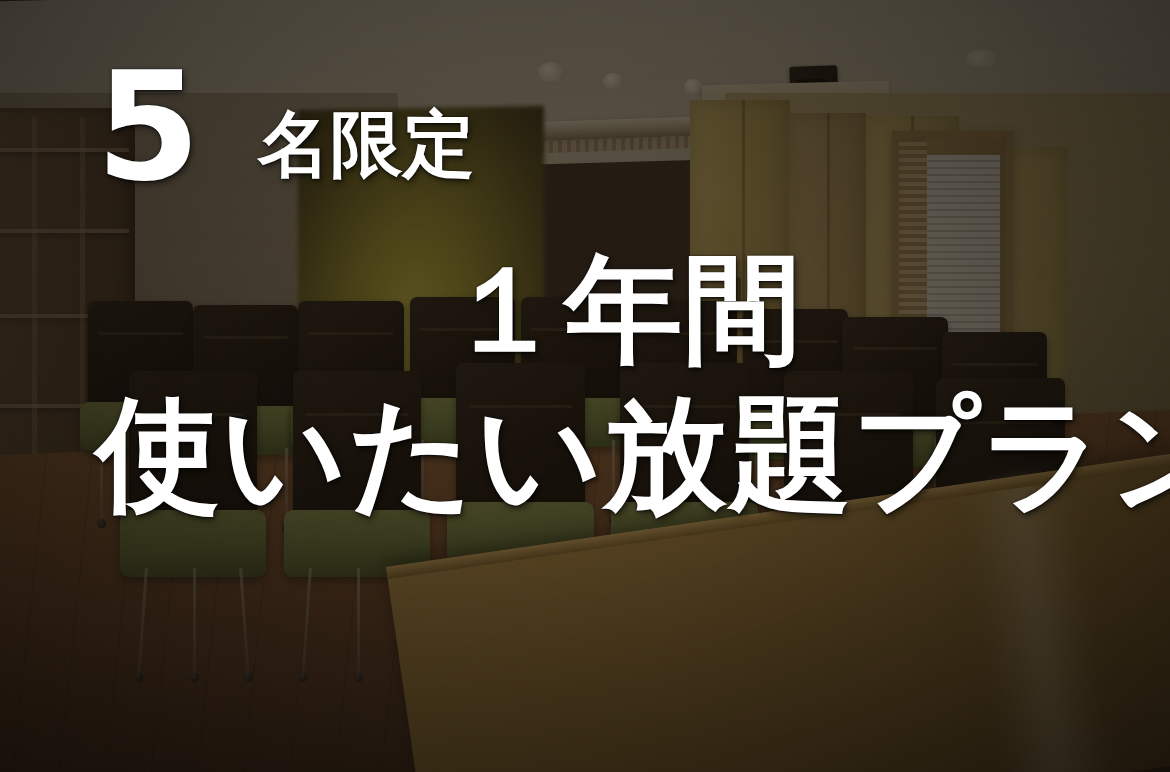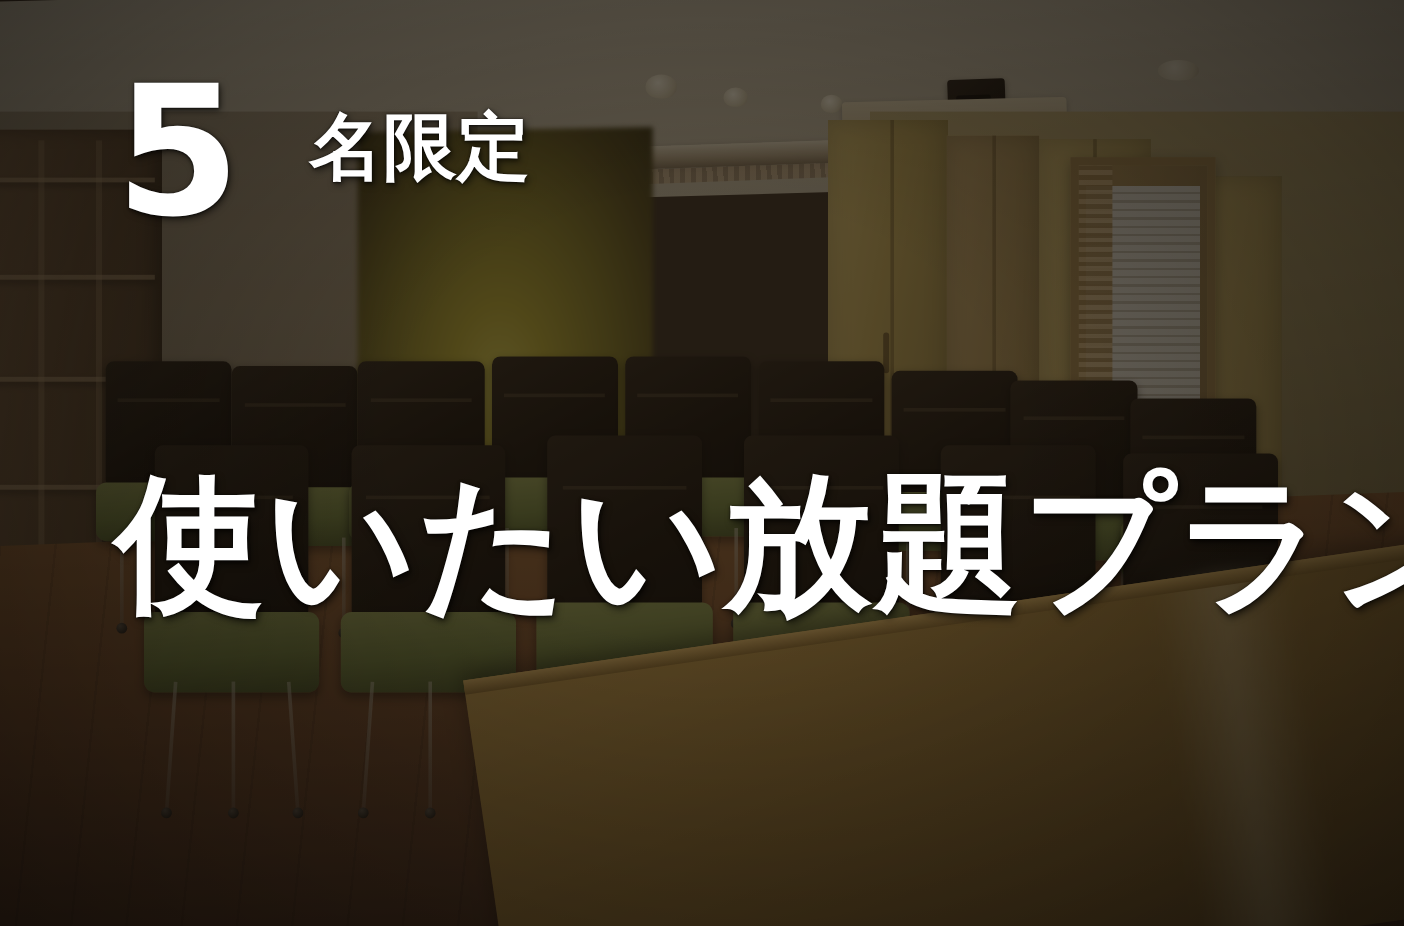--- a/index.html
+++ b/index.html
@@ -340,22 +340,22 @@
        0 1px 2px rgba(0,0,0,.5);
   }
   .line-count-num {
     left: 96px;
     top: 52px;
     font-size: 150px;
     line-height: 1;
   }
   .line-count-label {
     left: 258px;
-    top: 92px;
-    font-size: 61px;
+    top: 108px;
+    font-size: 72px;
     line-height: 1;
   }
   .line-term {
     left: 446px;
     top: 250px;
     font-size: 118px;
     line-height: 1;
   }
   .line-plan {
     left: 96px;
@@ -646,16 +646,17 @@
     </div>
     <div class="table-edge"></div>
   </div>
 
   <div class="scrim"></div>
   <div class="scrim-vignette"></div>
 
   <div class="text-layer">
     <div class="t line-count-num">5</div>
     <div class="t line-count-label">名限定</div>
+    <div class="t line-term">１年間</div>
     <div class="t line-plan">使いたい放題プラン</div>
   </div>
 
 </div>
 
 </body></html>

